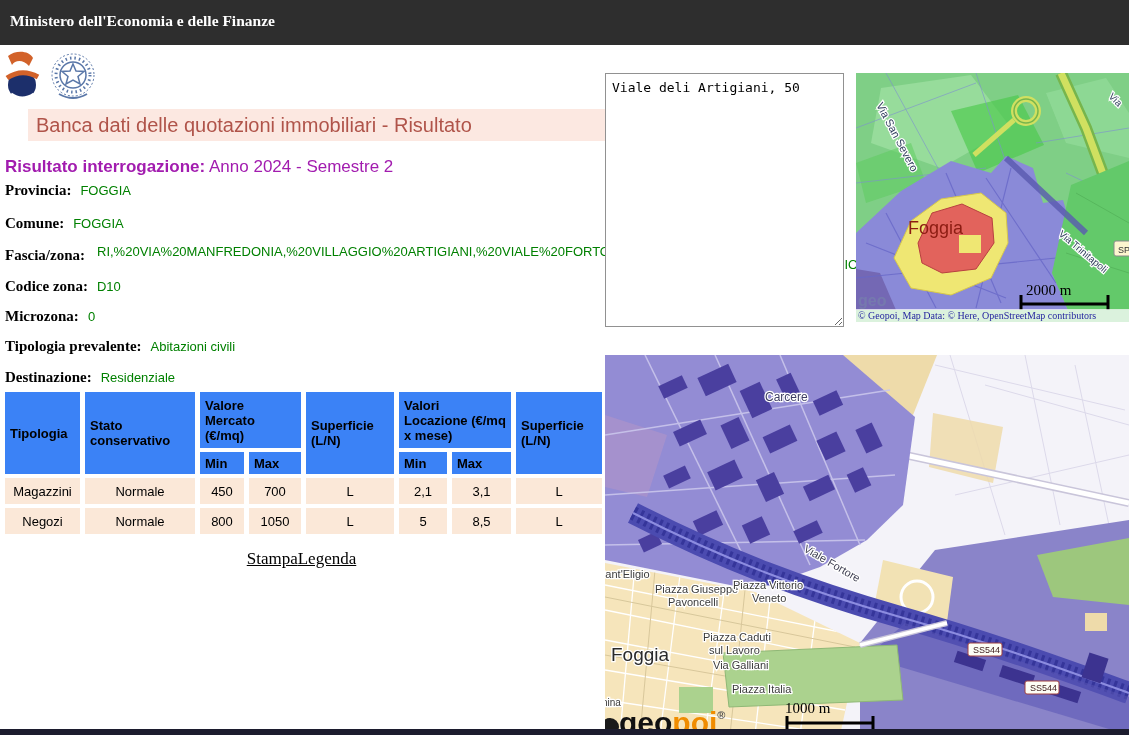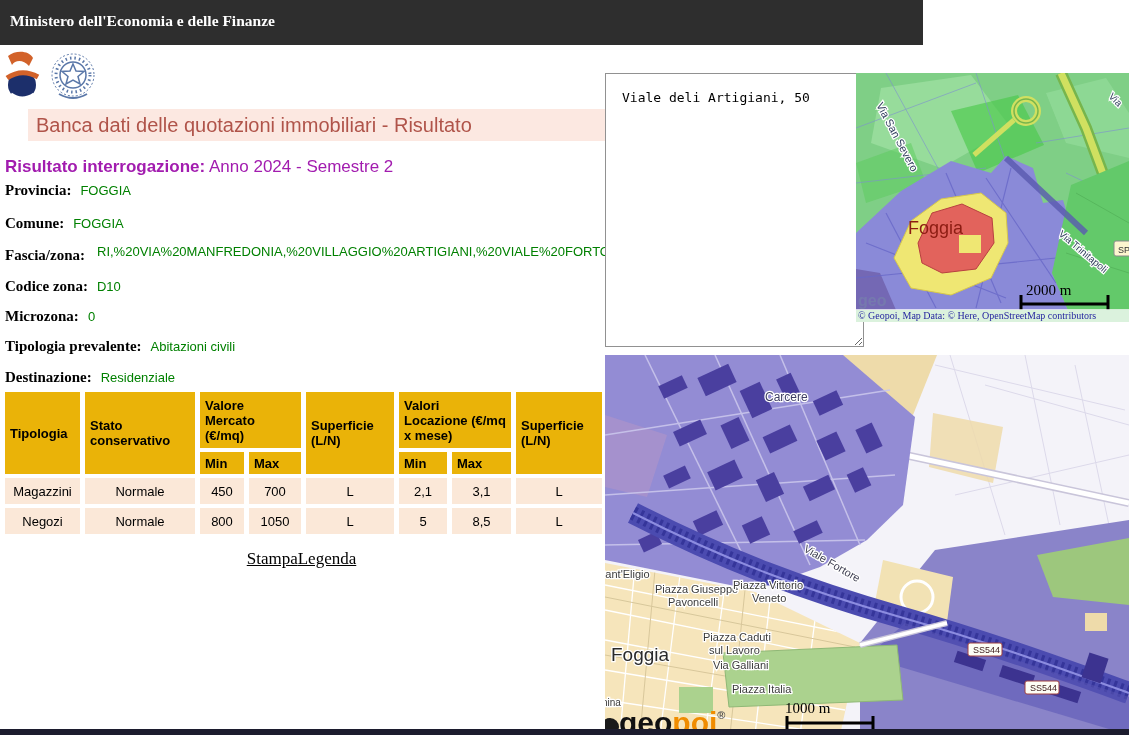--- a/index.html
+++ b/index.html
@@ -1,21 +1,21 @@
 <!DOCTYPE html>
 <html><head>
 <meta charset="utf-8">
 <style>
   html,body{margin:0;padding:0;}
   body{
     width:1129px;height:735px;position:relative;overflow:hidden;
     background:#ffffff;font-family:"Liberation Serif",serif;
   }
   
-  .topbar{position:absolute;left:0;top:0;width:923px;height:45px;background:#2e2e2e;}
+  .topbar{position:absolute;left:0;top:0;width:1129px;height:45px;background:#2e2e2e;}
   .topbar span{position:absolute;left:10px;top:12px;color:#ffffff;font-weight:bold;
     font-size:15.5px;font-family:"Liberation Serif",serif;}
   
   .logo{position:absolute;left:5px;top:50px;height:58px;display:flex;align-items:flex-start;}
   .logo-mark{width:38px;height:56px;}
   .logo-text{margin-left:-4px;font-family:"DejaVu Sans Mono",monospace;font-weight:bold;
     font-size:24px;line-height:23px;letter-spacing:1px;}
   .logo-text .l1{color:#d2622a;margin-left:16px;}
   .logo-text .l2{color:#1c2f6b;margin-left:4px;}
   .emblem{margin-left:6px;width:48px;height:54px;}
@@ -30,33 +30,33 @@
   .frow{position:absolute;left:5px;white-space:nowrap;}
   .flabel{font-family:"Liberation Serif",serif;font-weight:bold;font-size:15px;color:#000;}
   .fvalue{font-family:"Liberation Sans",sans-serif;font-size:13px;color:#008000;margin-left:5px;}
   .fascia-lines{position:absolute;left:97px;top:245px;width:516px;
     font-family:"Liberation Sans",sans-serif;font-size:13px;line-height:14.5px;color:#008000;}
   .fascia-overflow{position:absolute;left:835px;top:257px;z-index:2;
     font-family:"Liberation Sans",sans-serif;font-size:13px;color:#008000;}
   
   .qtable{position:absolute;left:0;top:388px;border-collapse:separate;border-spacing:5px 4px;
     font-family:"Liberation Sans",sans-serif;font-size:13px;}
-  .qtable th{background:#eab308;font-weight:bold;text-align:left;vertical-align:middle;
+  .qtable th{background:#3b82f6;font-weight:bold;text-align:left;vertical-align:middle;
     padding:2px 5px;}
   .qtable th.big{height:52px;}
   .qtable th.sub{height:18px;}
   .qtable td{background:#fbe8d8;text-align:center;padding:4px 2px;height:18px;}
   
   .links{position:absolute;left:6px;top:549px;width:591px;display:flex;
     justify-content:center;font-family:"Liberation Serif",serif;font-size:17px;}
   .links a{color:#000;text-decoration:underline;cursor:pointer;}
   
   .addr{position:absolute;left:605px;top:73px;width:225px;height:240px;z-index:5;
     border:1px solid #919191;background:#fff;resize:both;
-    font-family:"DejaVu Sans Mono",monospace;font-size:13px;padding:16px;color:#000;}
+    font-family:"DejaVu Sans Mono",monospace;font-size:13px;padding:6px;color:#000;}
   
   .map-small{position:absolute;left:856px;top:73px;width:273px;height:249px;z-index:6;}
   .map-large{position:absolute;left:605px;top:355px;width:524px;height:380px;z-index:4;}
   .map-small svg,.map-large svg{display:block;}
   
   .bottomstrip{position:absolute;left:0;top:729px;width:1129px;height:6px;
     background:#1c1c2e;z-index:10;}
   text{user-select:none;}
 </style>
 </head>

